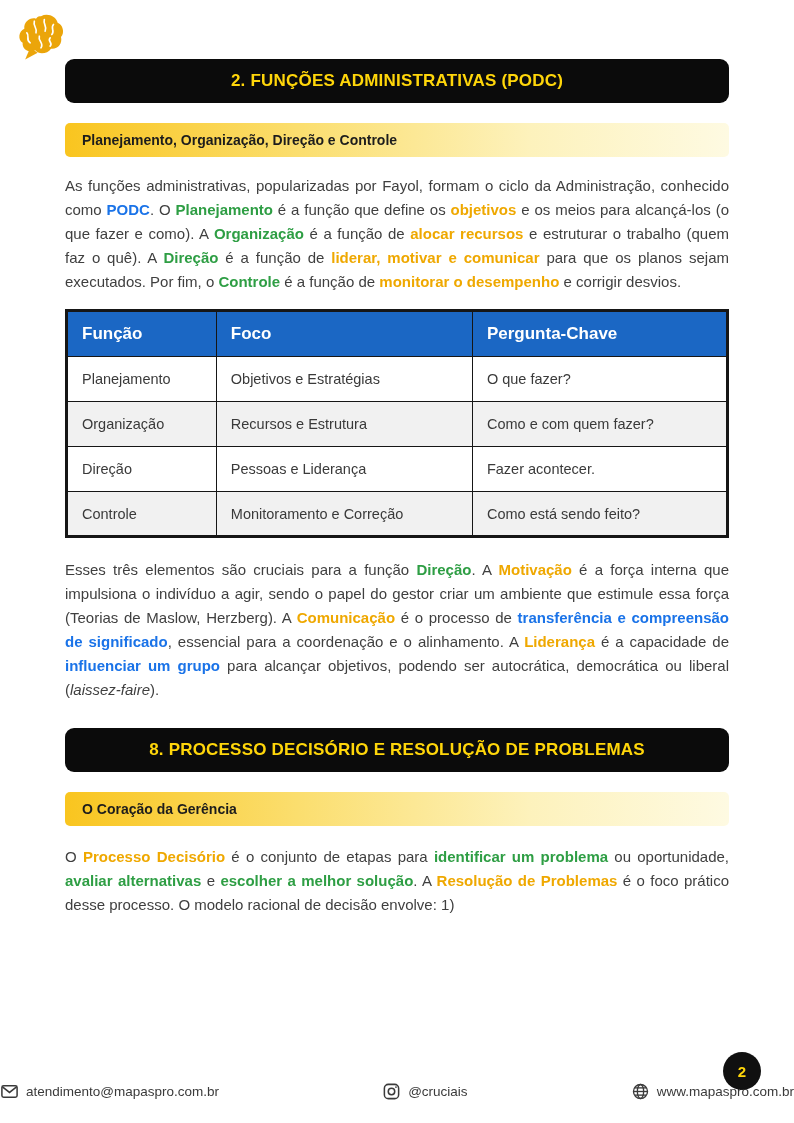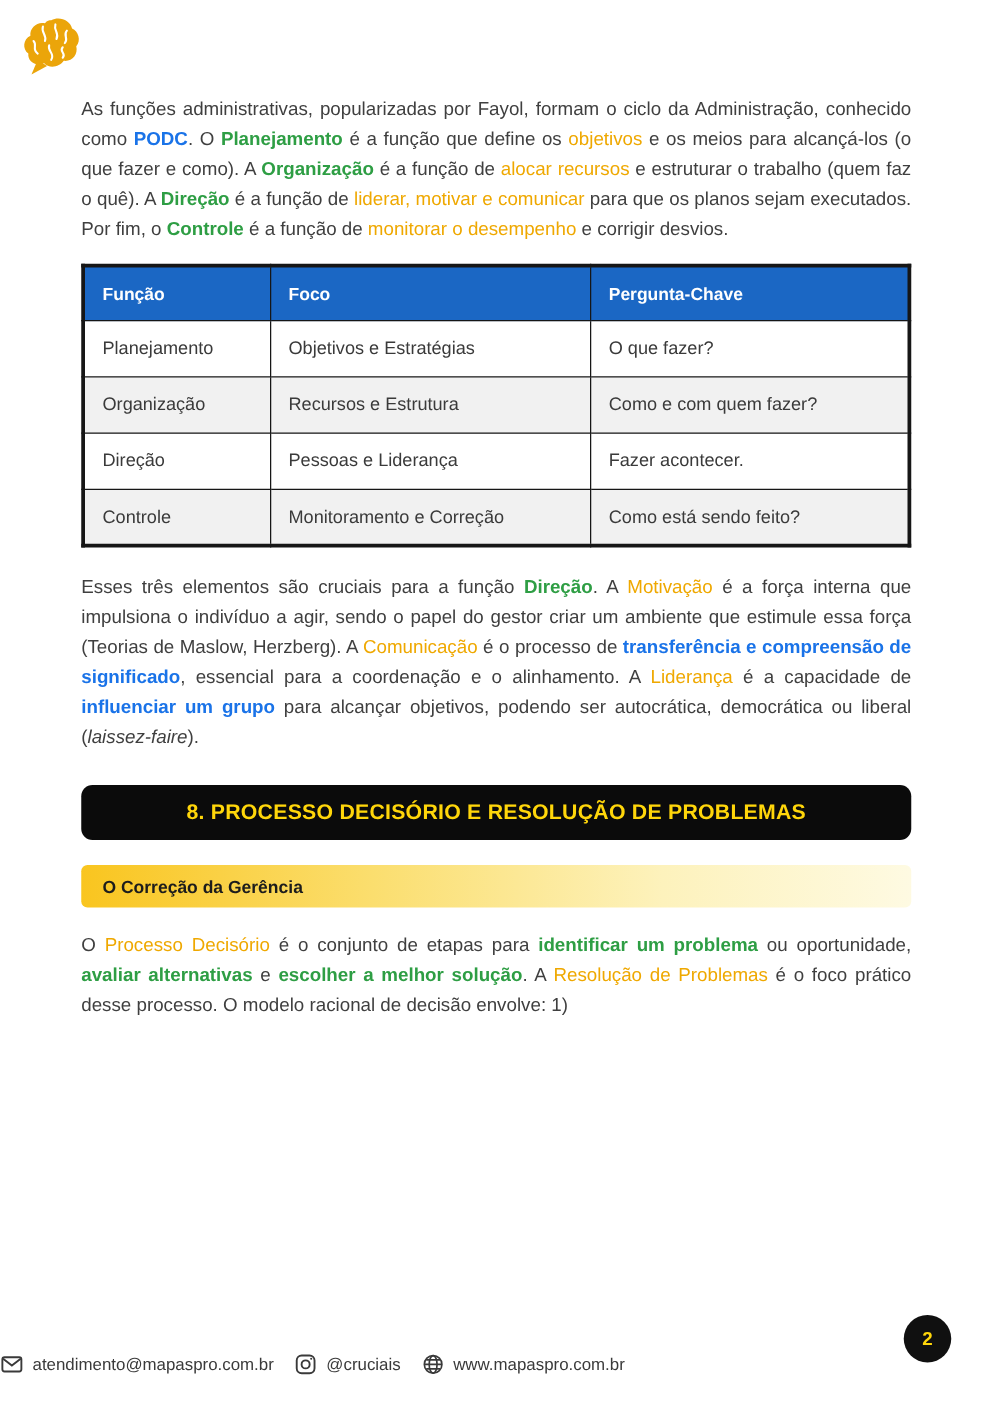--- a/index.html
+++ b/index.html
@@ -35,43 +35,43 @@
     font-weight:bold;font-size:14px;color:#1C1C1C;
     background:linear-gradient(90deg,#F9C51F 0%,#FBDE6E 35%,#FDF2BC 70%,#FEFAE2 100%);
   }
   .para{
     margin-top:17px;font-size:15px;line-height:24px;
     text-align:justify;color:var(--body-text);
   }
   .seg-plain{}
   .seg-blue{color:var(--keyword-blue);font-weight:bold;}
   .seg-green{color:var(--keyword-green);font-weight:bold;}
-  .seg-gold{color:var(--keyword-gold);font-weight:normal;}
+  .seg-gold{color:var(--keyword-gold);font-weight:bold;}
   .seg-italic{font-style:italic;}
   .data-table{
     margin-top:15px;width:100%;border-collapse:collapse;
     border:3px solid #161616;font-size:14.5px;color:#3A3A3A;
   }
   .data-table th{
     background:var(--table-header-bg);color:#fff;font-weight:bold;
-    text-align:left;padding:12px 14px;border:1.5px solid #161616;font-size:14px;
+    text-align:left;padding:12px 14px;border:1.5px solid #161616;font-size:17px;
     height:44px;
   }
   .data-table td{
     padding:12px 14px;border:1.5px solid #161616;height:45px;background:#fff;
   }
   .data-table tr:nth-child(even) td{background:#F1F1F1;}
   .col-funcao{width:150px;}
   .col-foco{width:257px;}
   .col-pergunta{width:256px;}
   .mt-s3{margin-top:28px;}
   .mt-s4{margin-top:26px;}
   .footer{
     position:absolute;left:0;right:0;bottom:22px;
-    display:flex;justify-content:flex-start;align-items:center;gap:16px;
+    display:flex;justify-content:space-between;align-items:center;gap:16px;
     color:#3A3A3A;font-size:13.5px;
   }
   .footer-item{display:flex;align-items:center;gap:7px;}
   .footer-item svg{display:block;}
   .page-badge{
     position:absolute;right:33px;bottom:33px;width:38px;height:38px;
     background:#101010;border-radius:50%;
     display:flex;align-items:center;justify-content:center;
     color:var(--banner-text);font-weight:bold;font-size:15px;
   }
@@ -93,21 +93,27 @@
         <path d="M45 15 C41 19 47 23 43 27"></path>
         <path d="M13 25 C17 29 11 33 17 37"></path>
         <path d="M28 29 C26 35 34 37 30 43"></path>
         <path d="M41 31 C37 35 45 37 41 41"></path>
       </g>
     </svg>
   </div>
 
   <div class="content">
 
-
+    <div class="banner-black">
+      <span>2. FUNÇÕES ADMINISTRATIVAS (PODC)</span>
+    </div>
+
+    <div class="sub-banner">
+      <span>Planejamento, Organização, Direção e Controle</span>
+    </div>
 
     <p class="para"><span class="seg-plain">As funções administrativas, popularizadas por Fayol, formam o ciclo da Administração, conhecido como </span><span class="seg-blue">PODC</span><span class="seg-plain">. O </span><span class="seg-green">Planejamento</span><span class="seg-plain"> é a função que define os </span><span class="seg-gold">objetivos</span><span class="seg-plain"> e os meios para alcançá-los (o que fazer e como). A </span><span class="seg-green">Organização</span><span class="seg-plain"> é a função de </span><span class="seg-gold">alocar recursos</span><span class="seg-plain"> e estruturar o trabalho (quem faz o quê). A </span><span class="seg-green">Direção</span><span class="seg-plain"> é a função de </span><span class="seg-gold">liderar, motivar e comunicar</span><span class="seg-plain"> para que os planos sejam executados. Por fim, o </span><span class="seg-green">Controle</span><span class="seg-plain"> é a função de </span><span class="seg-gold">monitorar o desempenho</span><span class="seg-plain"> e corrigir desvios.</span></p>
 
     <table class="data-table">
       <colgroup>
         <col class="col-funcao">
           <col class="col-foco">
           <col class="col-pergunta">
       </colgroup>
       <thead>
@@ -143,21 +149,21 @@
 
 
 
     <p class="para" style="margin-top:20px;"><span class="seg-plain">Esses três elementos são cruciais para a função </span><span class="seg-green">Direção</span><span class="seg-plain">. A </span><span class="seg-gold">Motivação</span><span class="seg-plain"> é a força interna que impulsiona o indivíduo a agir, sendo o papel do gestor criar um ambiente que estimule essa força (Teorias de Maslow, Herzberg). A </span><span class="seg-gold">Comunicação</span><span class="seg-plain"> é o processo de </span><span class="seg-blue">transferência e compreensão de significado</span><span class="seg-plain">, essencial para a coordenação e o alinhamento. A </span><span class="seg-gold">Liderança</span><span class="seg-plain"> é a capacidade de </span><span class="seg-blue">influenciar um grupo</span><span class="seg-plain"> para alcançar objetivos, podendo ser autocrática, democrática ou liberal (</span><span class="seg-italic">laissez-faire</span><span class="seg-plain">).</span></p>
 
     <div class="banner-black mt-s4">
       <span>8. PROCESSO DECISÓRIO E RESOLUÇÃO DE PROBLEMAS</span>
     </div>
 
     <div class="sub-banner">
-      <span>O Correção da Gerência</span>
+      <span>O Coração da Gerência</span>
     </div>
 
     <p class="para" style="margin-top:19px;"><span class="seg-plain">O </span><span class="seg-gold">Processo Decisório</span><span class="seg-plain"> é o conjunto de etapas para </span><span class="seg-green">identificar um problema</span><span class="seg-plain"> ou oportunidade, </span><span class="seg-green">avaliar alternativas</span><span class="seg-plain"> e </span><span class="seg-green">escolher a melhor solução</span><span class="seg-plain">. A </span><span class="seg-gold">Resolução de Problemas</span><span class="seg-plain"> é o foco prático desse processo. O modelo racional de decisão envolve: 1)</span></p>
 
   </div>
 
   <div class="footer">
     <div class="footer-item">
       <svg width="19" height="19" viewBox="0 0 20 20" fill="none" stroke="#3A3A3A" stroke-width="1.6">
         <rect x="2" y="4" width="16" height="12" rx="1.8"></rect>

